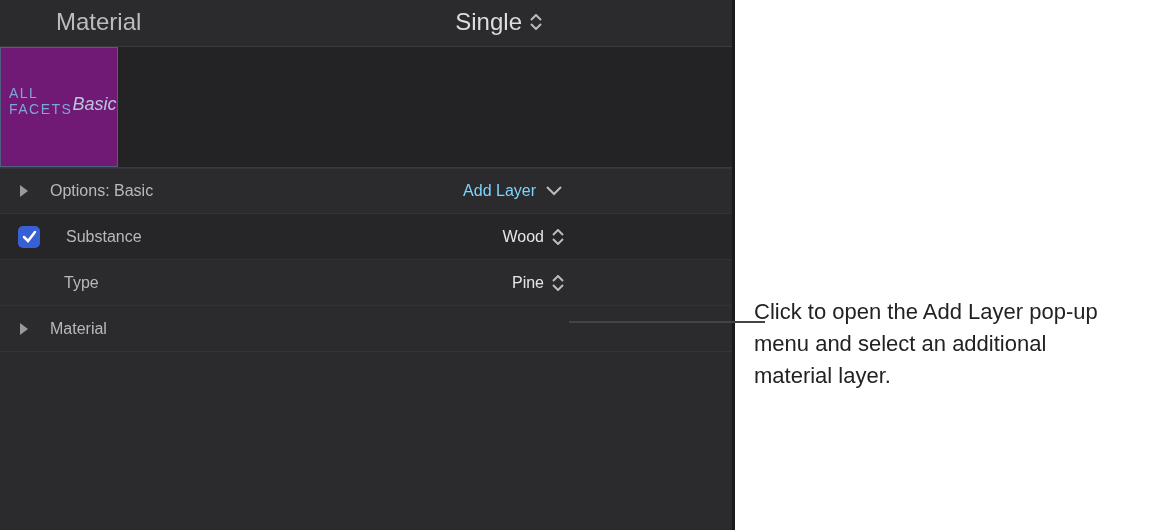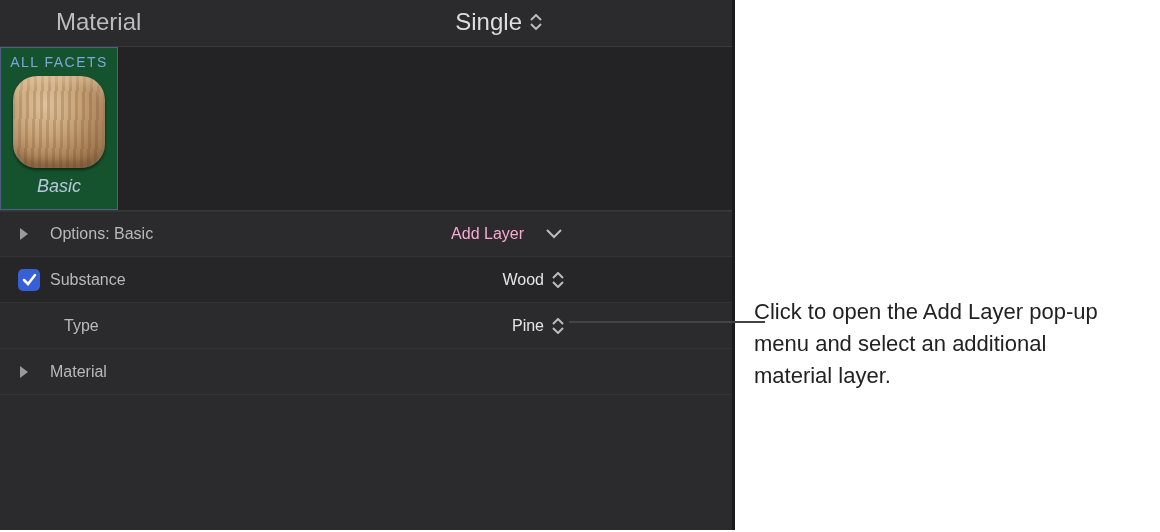--- a/index.html
+++ b/index.html
@@ -43,24 +43,23 @@
     }
     .updown-icon svg { display:block; }
     .facets-bar {
       background: #232325;
       border-top: 1px solid #3a3a3c;
       border-bottom: 1px solid #3a3a3c;
       padding: 0;
     }
     .facet-tile {
       width: 118px;
-      background: #14532d;
+      background: #701a75;
       border: 1px solid #4f5f82;
       display: flex;
-      flex-direction: column;
       align-items: center;
       padding: 6px 8px 12px 8px;
     }
     .facet-title {
       color: #7fa6d6;
       font-size: 14px;
       letter-spacing: 1.5px;
       margin-bottom: 6px;
     }
     .material-thumb {
@@ -86,43 +85,43 @@
     }
     .prop-row {
       display: flex;
       align-items: center;
       height: 46px;
       padding: 0 0 0 12px;
       border-bottom: 1px solid #333335;
       font-size: 16px;
     }
     .prop-row.first { border-top: 1px solid #333335; }
-    .prop-row.dark { background: #262628; }
+    .prop-row.dark { background: #262628; gap: 16px; }
     .disclosure {
       width: 24px;
       display: flex;
       align-items: center;
       justify-content: center;
     }
     .prop-label { flex: 0 0 auto; margin-left: 14px; color: #b9b9ba; }
     .prop-label.indent { margin-left: 52px; }
     .spacer { flex: 1; }
     .prop-value {
       display: flex;
       align-items: center;
       gap: 8px;
       color: #e5e5e6;
       padding-right: 150px;
     }
     .prop-value.mid { padding-right: 168px; }
     .add-layer-area {
       display: flex;
       align-items: center;
-      gap: 22px;
-      color: #f9a8d4;
+      gap: 10px;
+      color: #7dd3fc;
       padding-right: 170px;
     }
     .checkbox {
       width: 22px;
       height: 22px;
       border-radius: 5px;
       background: #3860d6;
       display: flex;
       align-items: center;
       justify-content: center;

